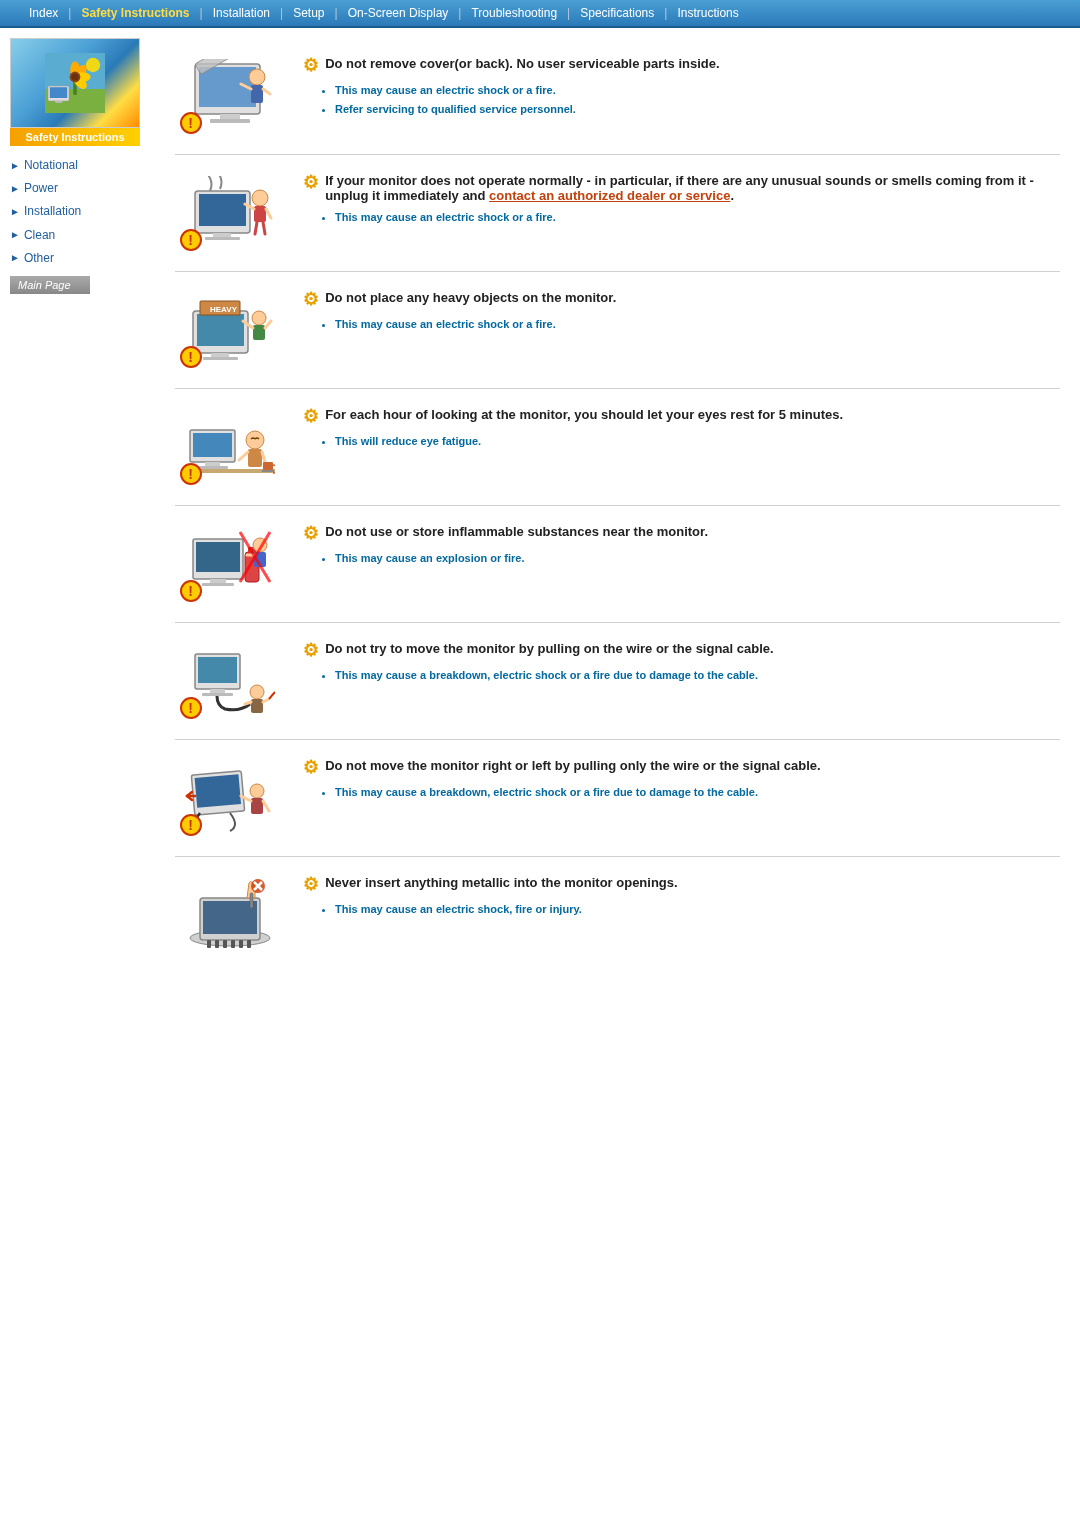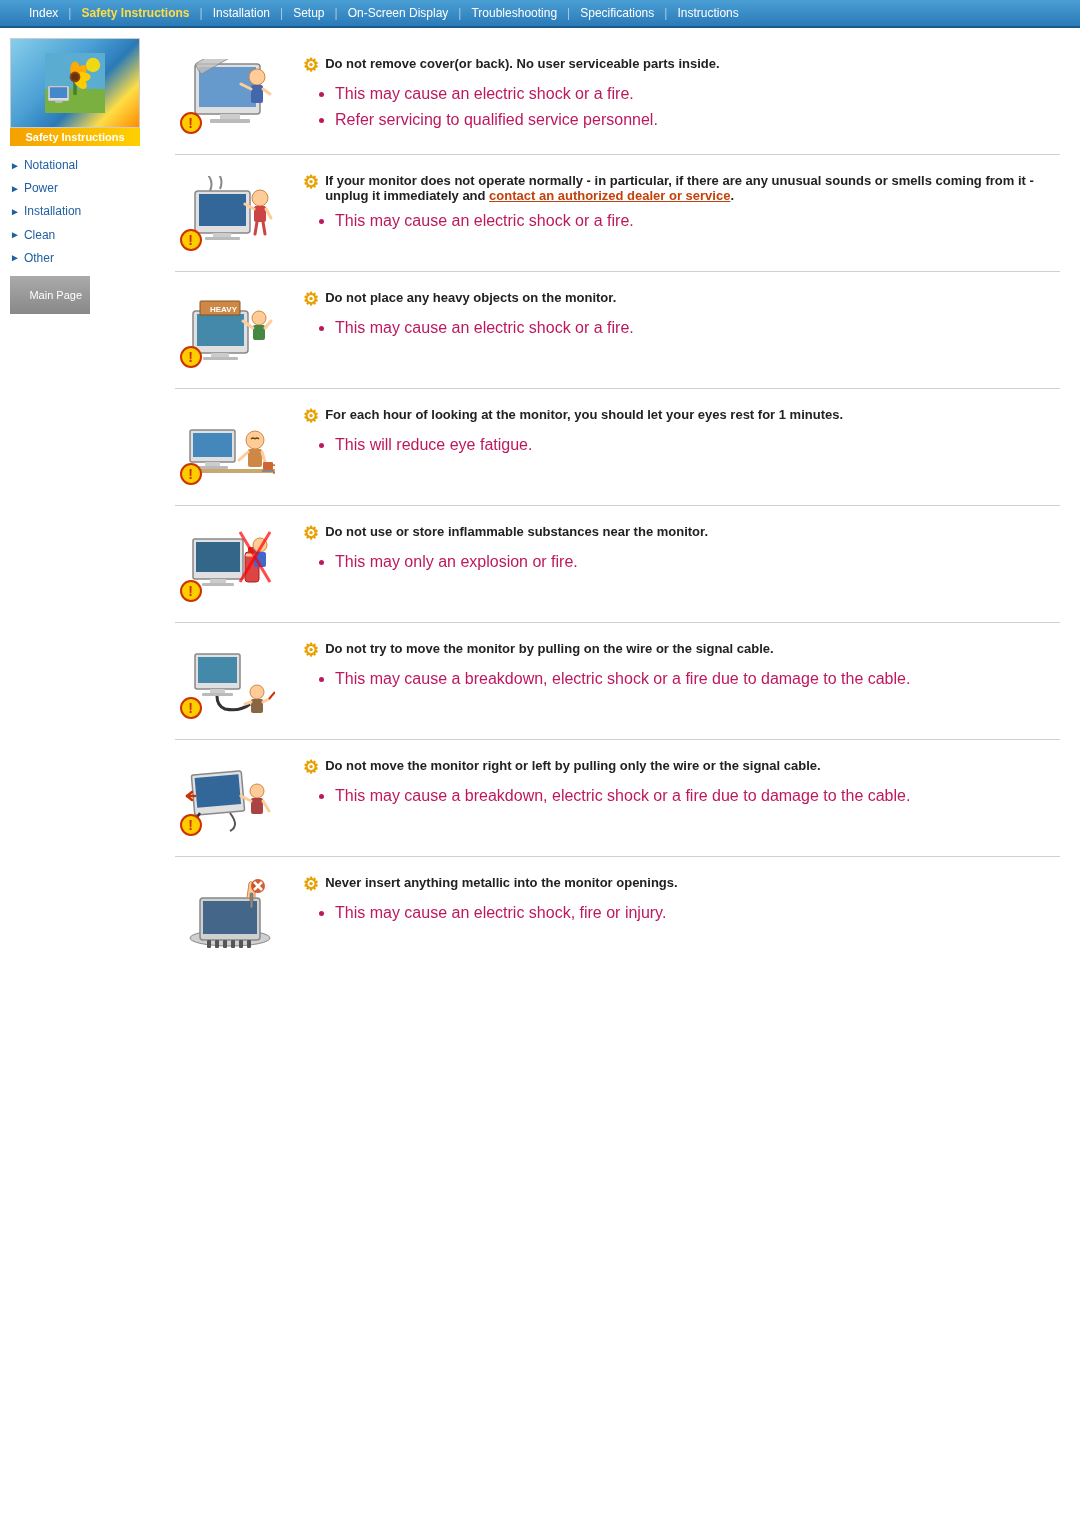--- a/index.html
+++ b/index.html
@@ -82,27 +82,28 @@
     }
     .arrow-icon {
       color: #2060a0;
       font-size: 10px;
       flex-shrink: 0;
     }
     .main-page-btn {
       background: linear-gradient(to bottom, #aaa, #888);
       color: #fff;
       font-size: 11px;
-      padding: 13px 8px;
+      padding: 3px 8px;
       border: none;
       cursor: pointer;
       margin-top: 6px;
       display: block;
-      text-align: right;
+      text-align: left;
       width: 80px;
+      font-style: italic;
     }
 
     
     .content-area {
       flex: 1;
       padding: 0 10px;
     }
 
     .instruction-row {
       display: flex;
@@ -145,22 +146,23 @@
     }
     .instruction-title .gear-icon {
       color: #e8a000;
       font-size: 18px;
       flex-shrink: 0;
       margin-top: -2px;
     }
     .instruction-bullets {
       list-style: disc;
       padding-left: 32px;
-      font-size: 16px;
-      color: #be185d;
+      font-size: 11px;
+      color: #0369a1;
+      font-weight: bold;
     }
     .instruction-bullets li {
       margin-bottom: 2px;
       line-height: 1.5;
     }
     .link-text {
       color: #c2410c;
       text-decoration: underline;
     }
 
@@ -388,21 +390,21 @@
             <rect x="78" y="52" width="10" height="8" rx="1" fill="#cc6633"></rect>
             <path d="M 88 55 Q 92 55 92 59 Q 92 63 88 63" stroke="#cc6633" stroke-width="1.5" fill="none"></path>
             <rect x="77" y="60" width="12" height="2" fill="#888"></rect>
           </svg>
           <div class="warn-badge">!</div>
         </div>
       </div>
       <div class="text-content">
         <div class="instruction-title">
           <span class="gear-icon">⚙</span>
-          <span>For each hour of looking at the monitor, you should let your eyes rest for 1 minutes.</span>
+          <span>For each hour of looking at the monitor, you should let your eyes rest for 5 minutes.</span>
         </div>
         <ul class="instruction-bullets">
           <li>This will reduce eye fatigue.</li>
         </ul>
       </div>
     </div>
 
     <div class="instruction-row">
       <div class="illustration">
         <div class="illus-box">
@@ -426,21 +428,21 @@
           </svg>
           <div class="warn-badge">!</div>
         </div>
       </div>
       <div class="text-content">
         <div class="instruction-title">
           <span class="gear-icon">⚙</span>
           <span>Do not use or store inflammable substances near the monitor.</span>
         </div>
         <ul class="instruction-bullets">
-          <li>This may only an explosion or fire.</li>
+          <li>This may cause an explosion or fire.</li>
         </ul>
       </div>
     </div>
 
     <div class="instruction-row">
       <div class="illustration">
         <div class="illus-box">
           <svg class="illus-svg" viewBox="0 0 90 75">
 
             <rect x="10" y="10" width="45" height="35" rx="2" fill="#e0e0e0" stroke="#888" stroke-width="1.5"></rect>

